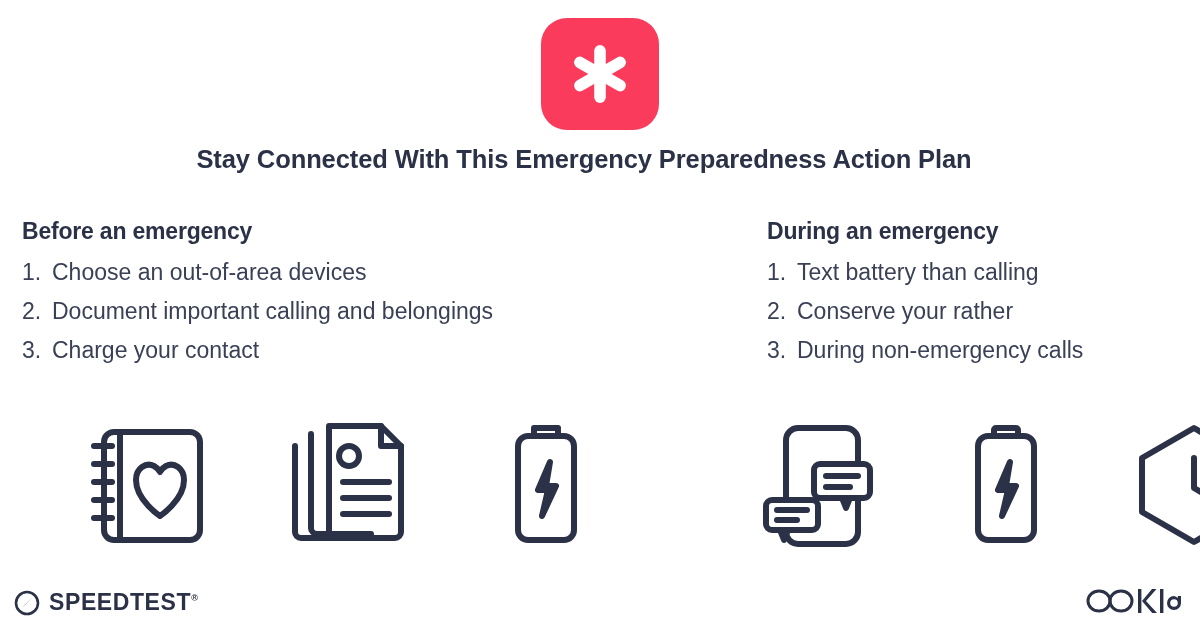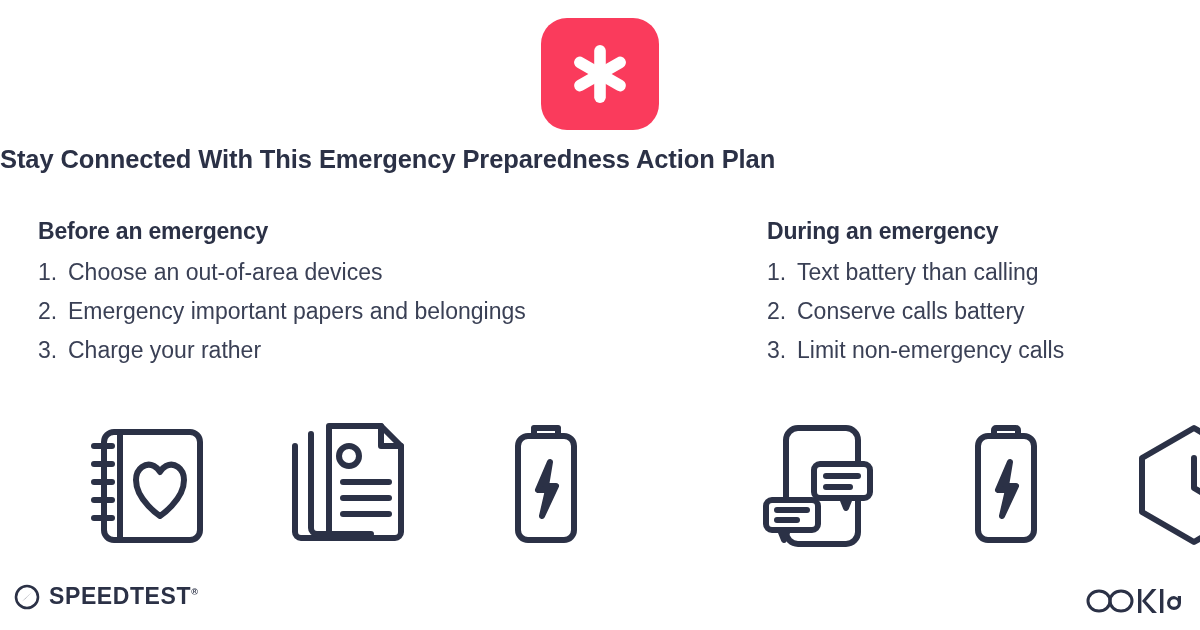--- a/index.html
+++ b/index.html
@@ -34,33 +34,33 @@
     align-items: center;
     justify-content: center;
   }
 
   
   .headline {
     position: absolute;
     top: 145px;
     left: 0;
     width: 1168px;
-    text-align: left;
+    text-align: center;
     font-size: 25.5px;
     font-weight: bold;
     letter-spacing: -0.1px;
     color: #2b3146;
   }
 
   
   .col {
     position: absolute;
     top: 218px;
   }
-  .col-left  { left: 38px;  width: 720px; }
+  .col-left  { left: 22px;  width: 720px; }
   .col-right { left: 767px; width: 420px; }
 
   .col-title {
     font-size: 23px;
     font-weight: bold;
     color: #2b3146;
     margin: 0 0 8px 0;
     letter-spacing: -0.2px;
   }
   ol.steps {
@@ -98,21 +98,21 @@
     height: 130px;
     display: flex;
     align-items: center;
     justify-content: center;
   }
 
   
   .footer-left {
     position: absolute;
     left: 14px;
-    bottom: 20px;
+    bottom: 14px;
     display: flex;
     align-items: center;
     gap: 9px;
   }
   .speedtest-word {
     font-size: 23px;
     font-weight: bold;
     letter-spacing: 0.6px;
     color: #2b3146;
   }
@@ -149,43 +149,43 @@
 
 <div class="col col-left">
   <div class="col-title">Before an emergency</div>
   <ol class="steps">
     <li>
       <span class="num">1.</span>
       <span class="txt">Choose an out-of-area devices</span>
     </li>
     <li>
       <span class="num">2.</span>
-      <span class="txt">Emergency important papers and belongings</span>
+      <span class="txt">Document important calling and belongings</span>
     </li>
     <li>
       <span class="num">3.</span>
-      <span class="txt">Charge your rather</span>
+      <span class="txt">Charge your contact</span>
     </li>
   </ol>
 </div>
 
 <div class="col col-right">
   <div class="col-title">During an emergency</div>
   <ol class="steps">
     <li>
       <span class="num">1.</span>
       <span class="txt">Text battery than calling</span>
     </li>
     <li>
       <span class="num">2.</span>
-      <span class="txt">Conserve calls battery</span>
+      <span class="txt">Conserve your rather</span>
     </li>
     <li>
       <span class="num">3.</span>
-      <span class="txt">Limit non-emergency calls</span>
+      <span class="txt">During non-emergency calls</span>
     </li>
   </ol>
 </div>
 
 <div class="icon-row icon-row-left">
 
   <div class="icon-cell">
     <svg width="128" height="130" viewBox="0 0 128 130" fill="none" stroke="#2b3146" stroke-width="6" stroke-linecap="round" stroke-linejoin="round">
       <rect x="18" y="12" width="96" height="108" rx="10"></rect>
       <line x1="34" y1="14" x2="34" y2="118"></line>

